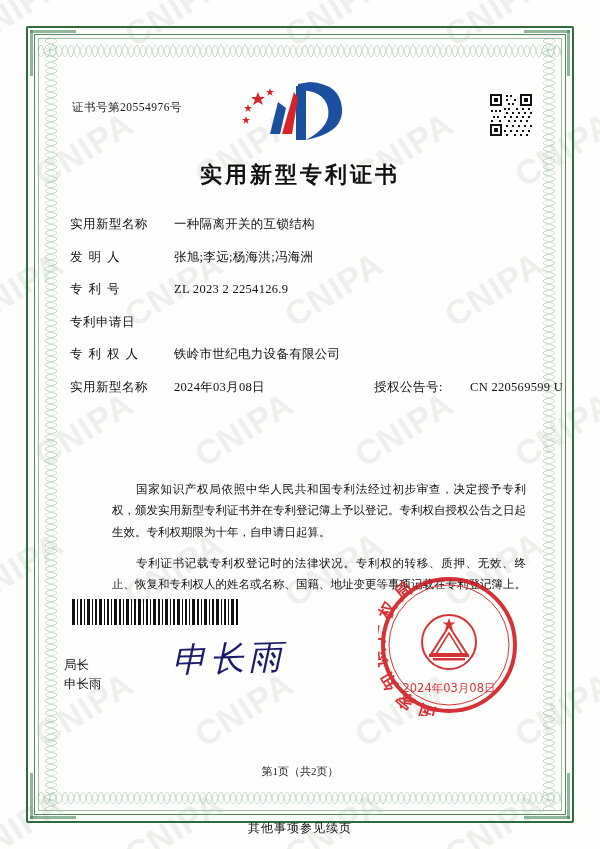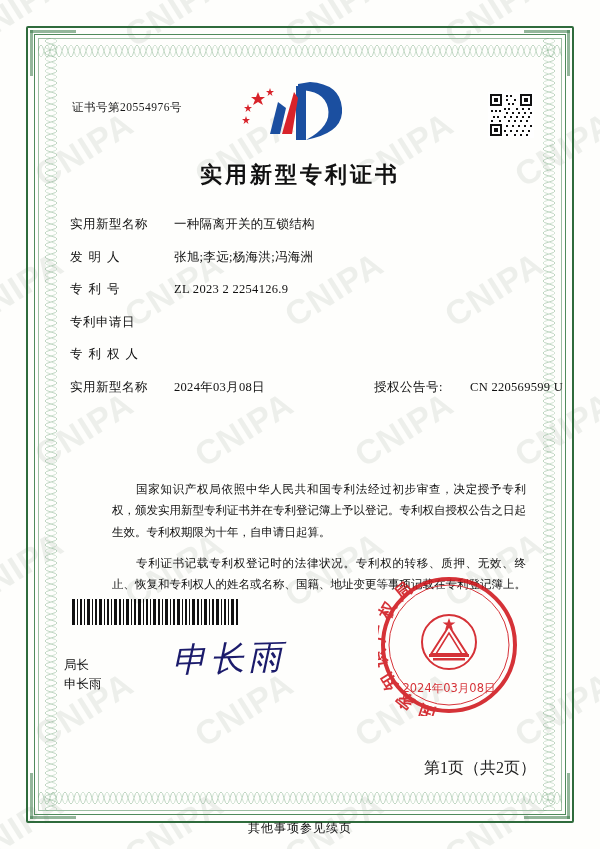--- a/index.html
+++ b/index.html
@@ -159,21 +159,21 @@
     transform:rotate(-2deg);
     white-space:nowrap;
   }
   
   .seal{
     position:absolute;right:16px;top:510px;
     width:142px;height:142px;
   }
   .footer-page{
     position:absolute;left:0;right:0;bottom:6px;
-    text-align:right;font-size:16px;color:#222;
+    text-align:center;font-size:11px;color:#222;
   }
   .below-note{
     position:absolute;left:0;right:0;bottom:12px;
     text-align:center;font-size:12px;color:#111;letter-spacing:1px;
   }
 </style>
 </head>
 <body>
 
 <div class="page">
@@ -338,20 +338,21 @@
       </div>
       <div class="row">
         <div class="lab">专利号</div>
         <div class="val">ZL 2023 2 2254126.9</div>
       </div>
       <div class="row">
         <div class="lab tight">专利申请日</div>
       </div>
       <div class="row">
         <div class="lab">专利权人</div>
+        <div class="val">铁岭市世纪电力设备有限公司</div>
       </div>
       <div class="row split">
         <div class="lab tight">实用新型名称</div>
         <div class="val">2024年03月08日</div>
         <div class="lab2">授权公告号:</div>
         <div class="val">CN 220569599 U</div>
       </div>
     </div>
 
     <div class="paras">

